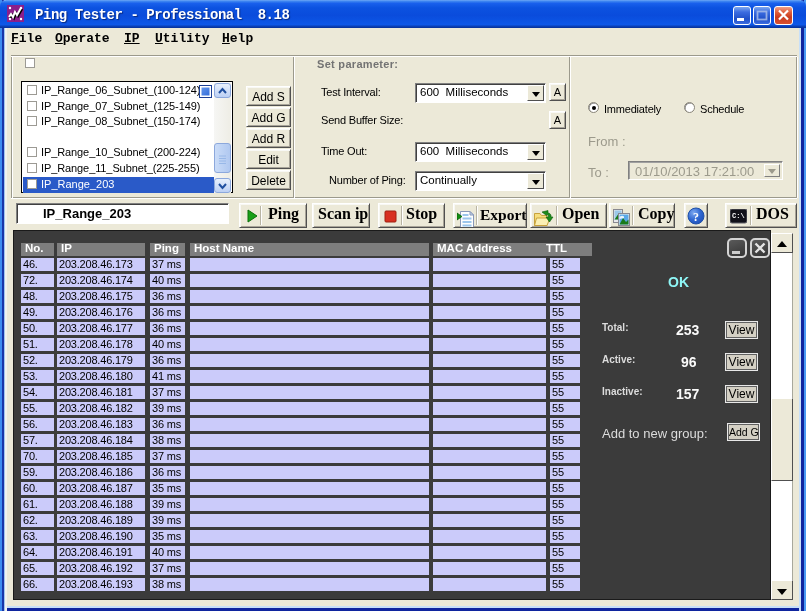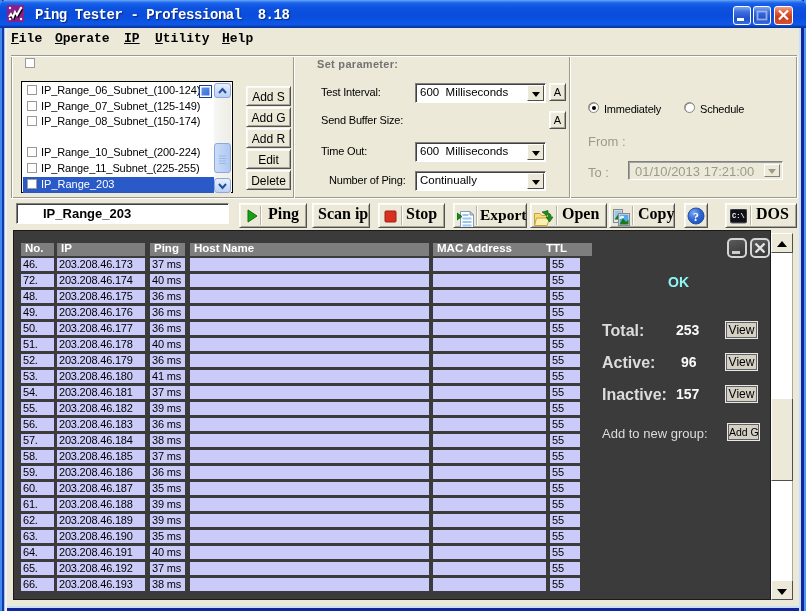--- a/index.html
+++ b/index.html
@@ -73,21 +73,21 @@
 .c { position:absolute; background:#CBCBFA; height:13px; font-size:11px; letter-spacing:-0.2px; color:#000; }
 .c { line-height:13px; }
 .c-no { left:7px; width:33px; padding-left:2px; }
 .c-ip { left:43px; width:88px; padding-left:2px; }
 .c-ping { left:136px; width:35px; padding-left:2px; }
 .c-host { left:176px; width:239px; }
 .c-mac { left:419px; width:113px; }
 .c-ttl { left:536px; width:30px; padding-left:2px; }
 .pbtn { position:absolute; width:20px; height:20px; background:linear-gradient(160deg,#5A5A5A,#353535); border:2px solid #D4D4D4; border-radius:5px; z-index:6; }
 #okmsg { position:absolute; left:668px; top:274px; color:#8FF6F6; font-weight:bold; font-size:14px; z-index:6; }
-.stat { position:absolute; left:602px; color:#DCDCDC; font-weight:bold; font-size:16px; z-index:6; }
+.stat { position:absolute; left:602px; color:#DCDCDC; font-weight:bold; font-size:10px; z-index:6; }
 .num { position:absolute; color:#FAFAFA; font-weight:bold; font-size:14px; z-index:6; }
 .view { position:absolute; left:726px; width:31px; height:16px; background:#D4D0C4; border:1px solid #606060; box-shadow:0 0 0 1px #E8E8E8; font-size:12px; line-height:14px; text-align:center; z-index:6; color:#000; }
 #addg { position:absolute; left:728px; top:424px; width:31px; height:16px; background:#D4D0C4; border:1px solid #606060; box-shadow:0 0 0 1px #E8E8E8; font-size:10.5px; line-height:14px; text-align:center; z-index:6; color:#000; white-space:nowrap; }
 
 #rsb { position:absolute; left:771px; top:233px; width:22px; height:367px; background:#fff; border-right:1px solid #A8A89C; z-index:7; }
 .rsb-btn { position:absolute; left:0; width:22px; height:20px; background:#ECE9D8; border:1px solid; border-color:#fff #505050 #505050 #fff; }
 .rsb-thumb { position:absolute; left:0; top:165px; width:22px; height:83px; background:#ECE9D8; border:1px solid; border-color:#fff #505050 #505050 #fff; }
 .tri-up { position:absolute; left:5px; top:7px; border:5px solid transparent; border-bottom:6px solid #000; border-top:none; }
 .tri-dn { position:absolute; left:5px; top:8px; border:5px solid transparent; border-top:6px solid #000; border-bottom:none; }
 </style></head>
@@ -396,21 +396,21 @@
       </div>
 <div class="row" style="top:203px">
 <div class="c c-no">57.</div>
         <div class="c c-ip">203.208.46.184</div>
         <div class="c c-ping">38 ms</div>
         <div class="c c-host"></div>
         <div class="c c-mac"></div>
         <div class="c c-ttl">55</div>
       </div>
 <div class="row" style="top:219px">
-<div class="c c-no">58.</div>
+<div class="c c-no">70.</div>
         <div class="c c-ip">203.208.46.185</div>
         <div class="c c-ping">37 ms</div>
         <div class="c c-host"></div>
         <div class="c c-mac"></div>
         <div class="c c-ttl">55</div>
       </div>
 <div class="row" style="top:235px">
 <div class="c c-no">59.</div>
         <div class="c c-ip">203.208.46.186</div>
         <div class="c c-ping">36 ms</div>

